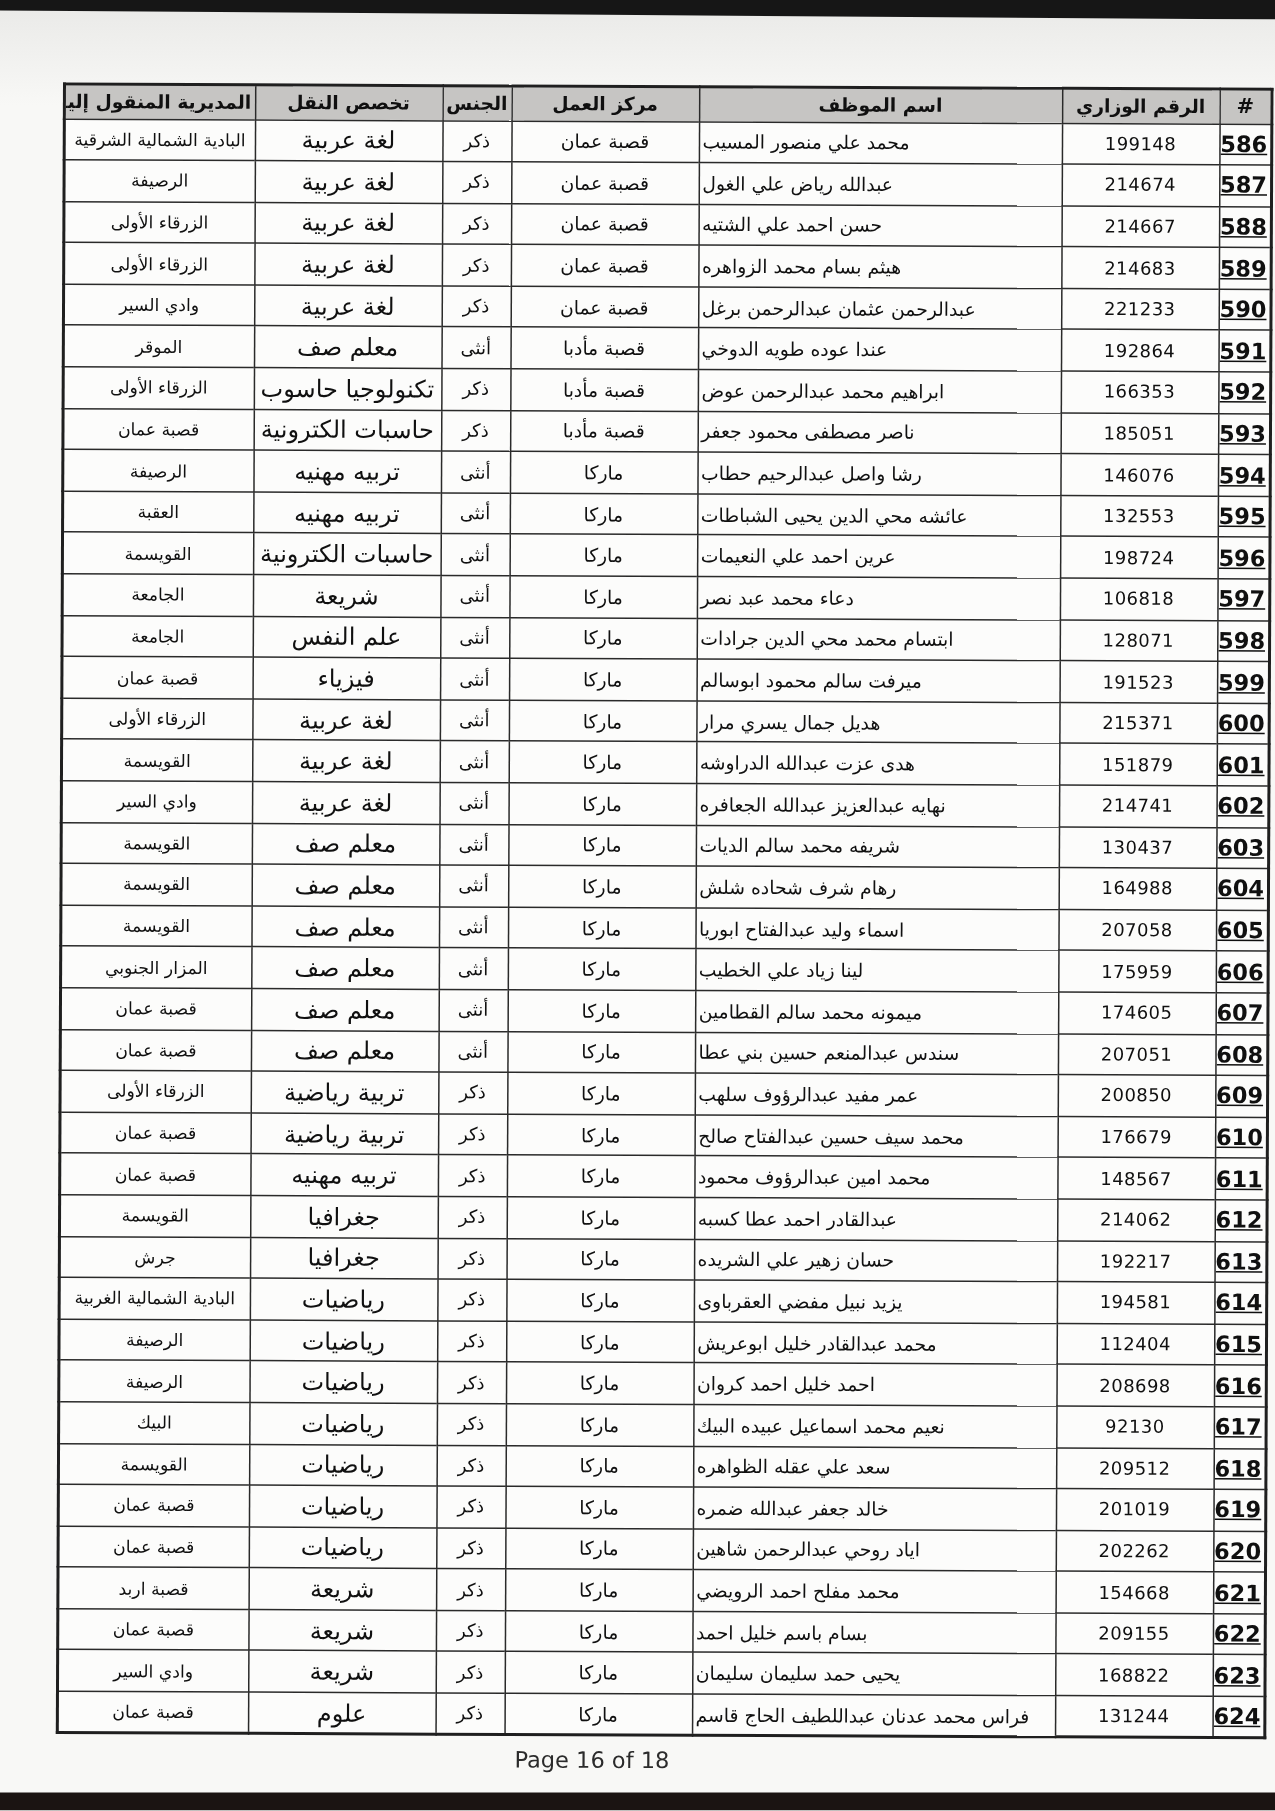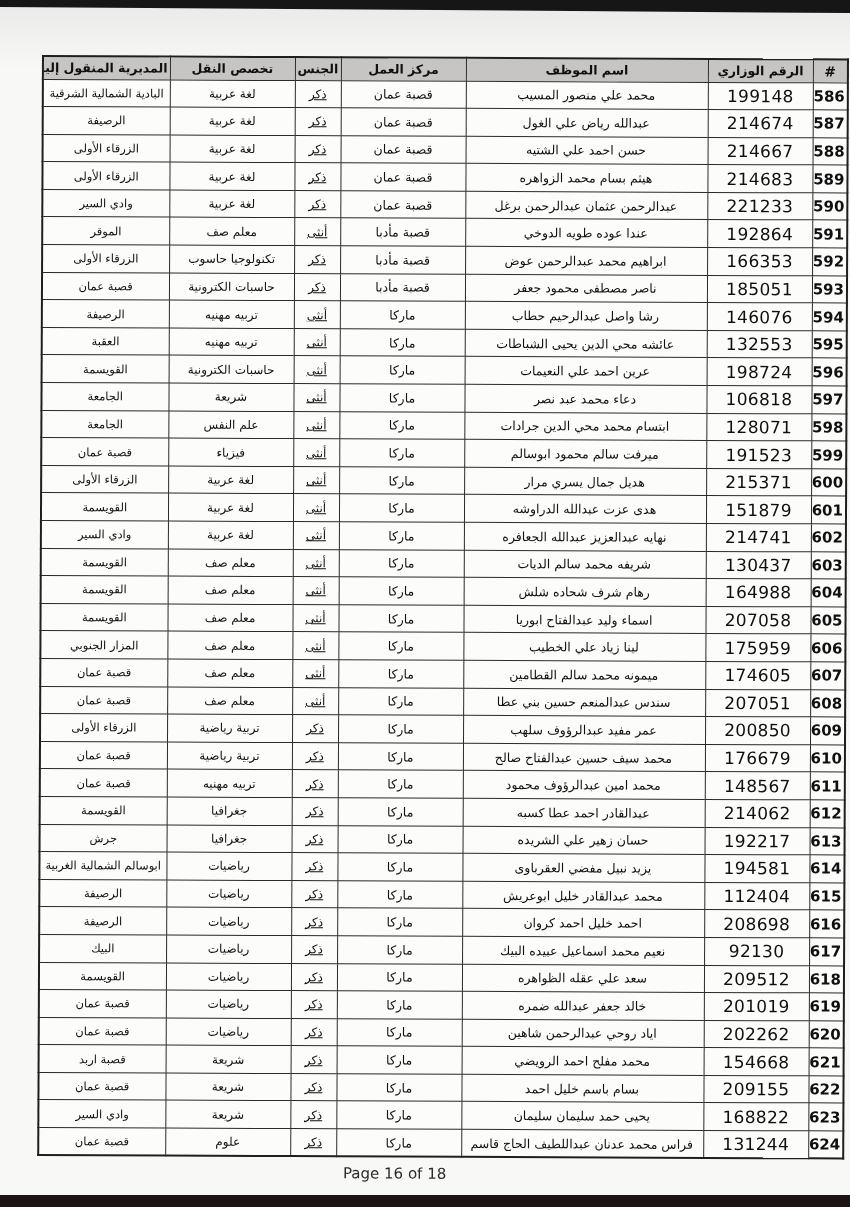--- a/index.html
+++ b/index.html
@@ -47,26 +47,26 @@
   }
   
   col.w-no{width:35px;}
   col.w-id{width:105px;}
   col.w-name{width:242px;}
   col.w-center{width:125px;}
   col.w-gender{width:46px;}
   col.w-spec{width:125px;}
   col.w-dir{width:127px;}
 
-  td.c-no{font-size:15px;font-weight:600;font-family:"DejaVu Sans",sans-serif;}
-  td.c-id{font-size:17px;font-family:"DejaVu Sans",sans-serif;letter-spacing:0.3px;}
-  td.c-name{text-align:center;font-size:12.5px;padding-right:3px;}
+  td.c-no{font-size:15px;font-weight:600;font-family:"DejaVu Sans",sans-serif;text-decoration:underline;}
+  td.c-id{font-size:12px;font-family:"DejaVu Sans",sans-serif;letter-spacing:0.3px;}
+  td.c-name{text-align:left;font-size:12.5px;padding-right:3px;}
   td.c-center{font-size:12.5px;}
-  td.c-gender{font-size:12px;text-decoration:underline;}
-  td.c-spec{font-size:12px;}
+  td.c-gender{font-size:12px;}
+  td.c-spec{font-size:16px;}
   td.c-dir{font-size:11.5px;}
   th.h-no{font-size:14px;}
 
   .footer{
     width:100%;margin-top:7px;text-align:center;
     position:relative;left:-45px;
     font-size:15px;color:#2b2b2b;
     font-family:"DejaVu Sans","Liberation Sans",sans-serif;
     direction:ltr;
   }
@@ -350,21 +350,21 @@
     <td class="c-spec">جغرافيا</td>
     <td class="c-dir">جرش</td>
   </tr>
           <tr>
     <td class="c-no">614</td>
     <td class="c-id">194581</td>
     <td class="c-name">يزيد نبيل مفضي العقرباوى</td>
     <td class="c-center">ماركا</td>
     <td class="c-gender">ذكر</td>
     <td class="c-spec">رياضيات</td>
-    <td class="c-dir">ابوسالم الشمالية الغربية</td>
+    <td class="c-dir">البادية الشمالية الغربية</td>
   </tr>
           <tr>
     <td class="c-no">615</td>
     <td class="c-id">112404</td>
     <td class="c-name">محمد عبدالقادر خليل ابوعريش</td>
     <td class="c-center">ماركا</td>
     <td class="c-gender">ذكر</td>
     <td class="c-spec">رياضيات</td>
     <td class="c-dir">الرصيفة</td>
   </tr>

